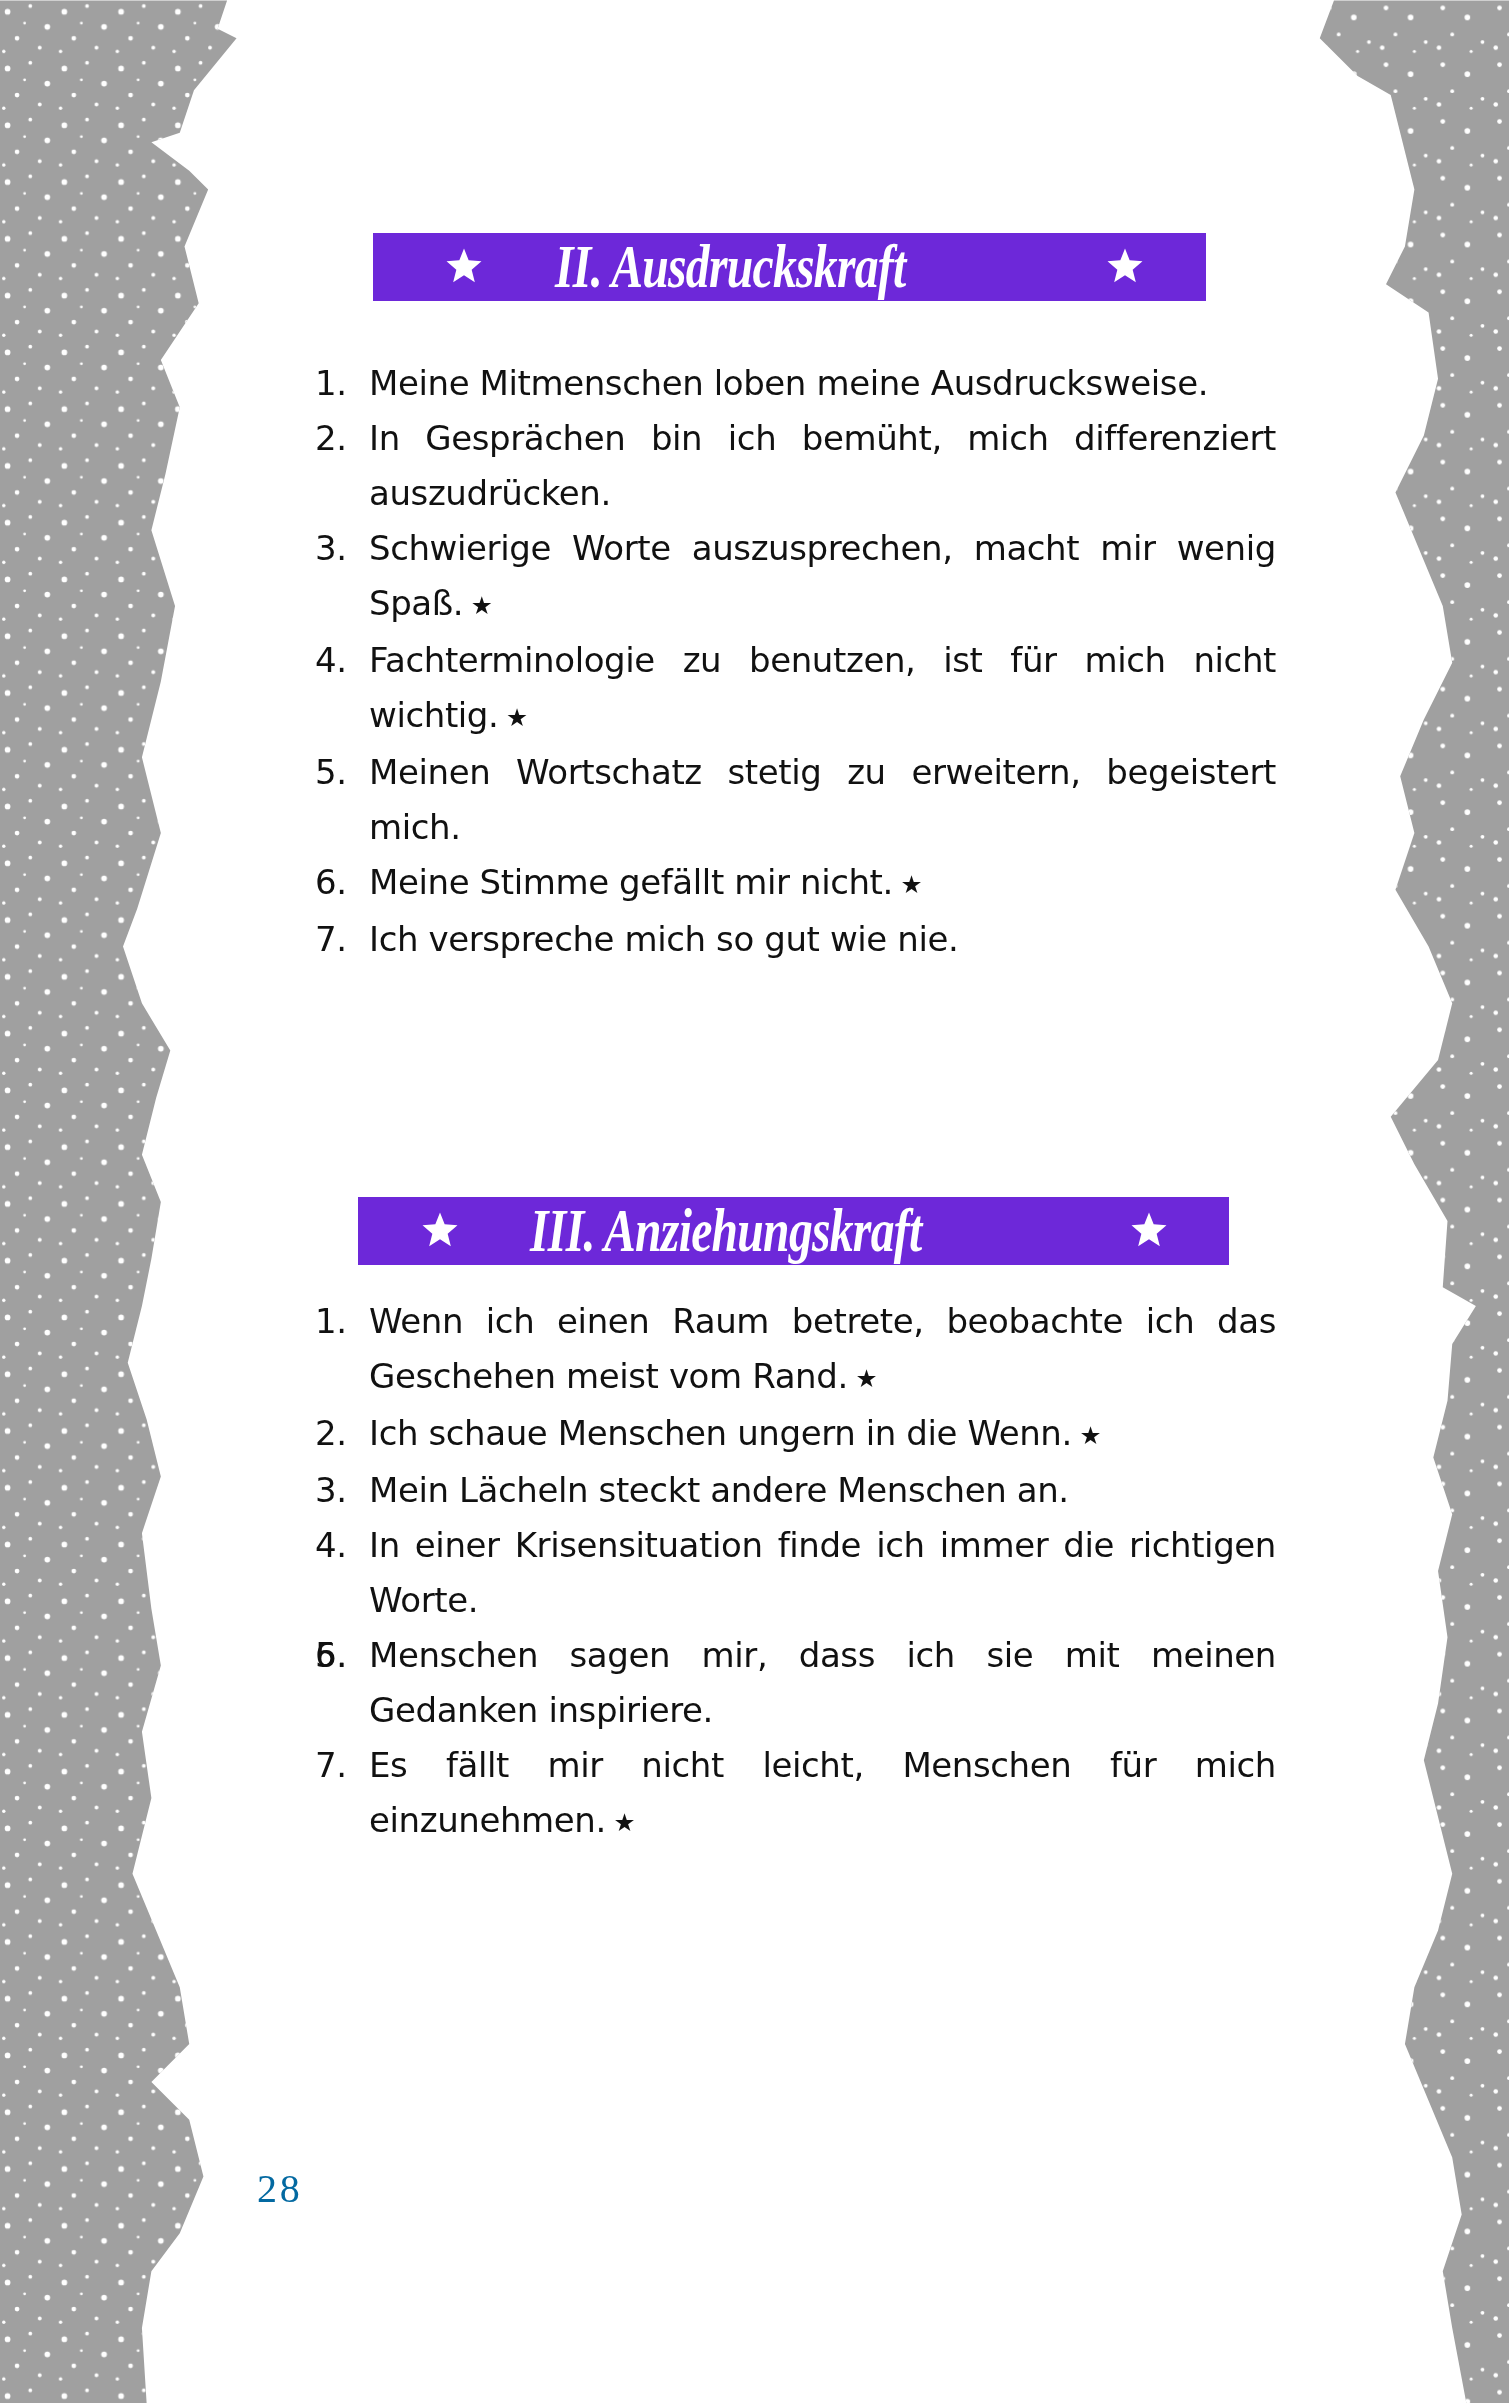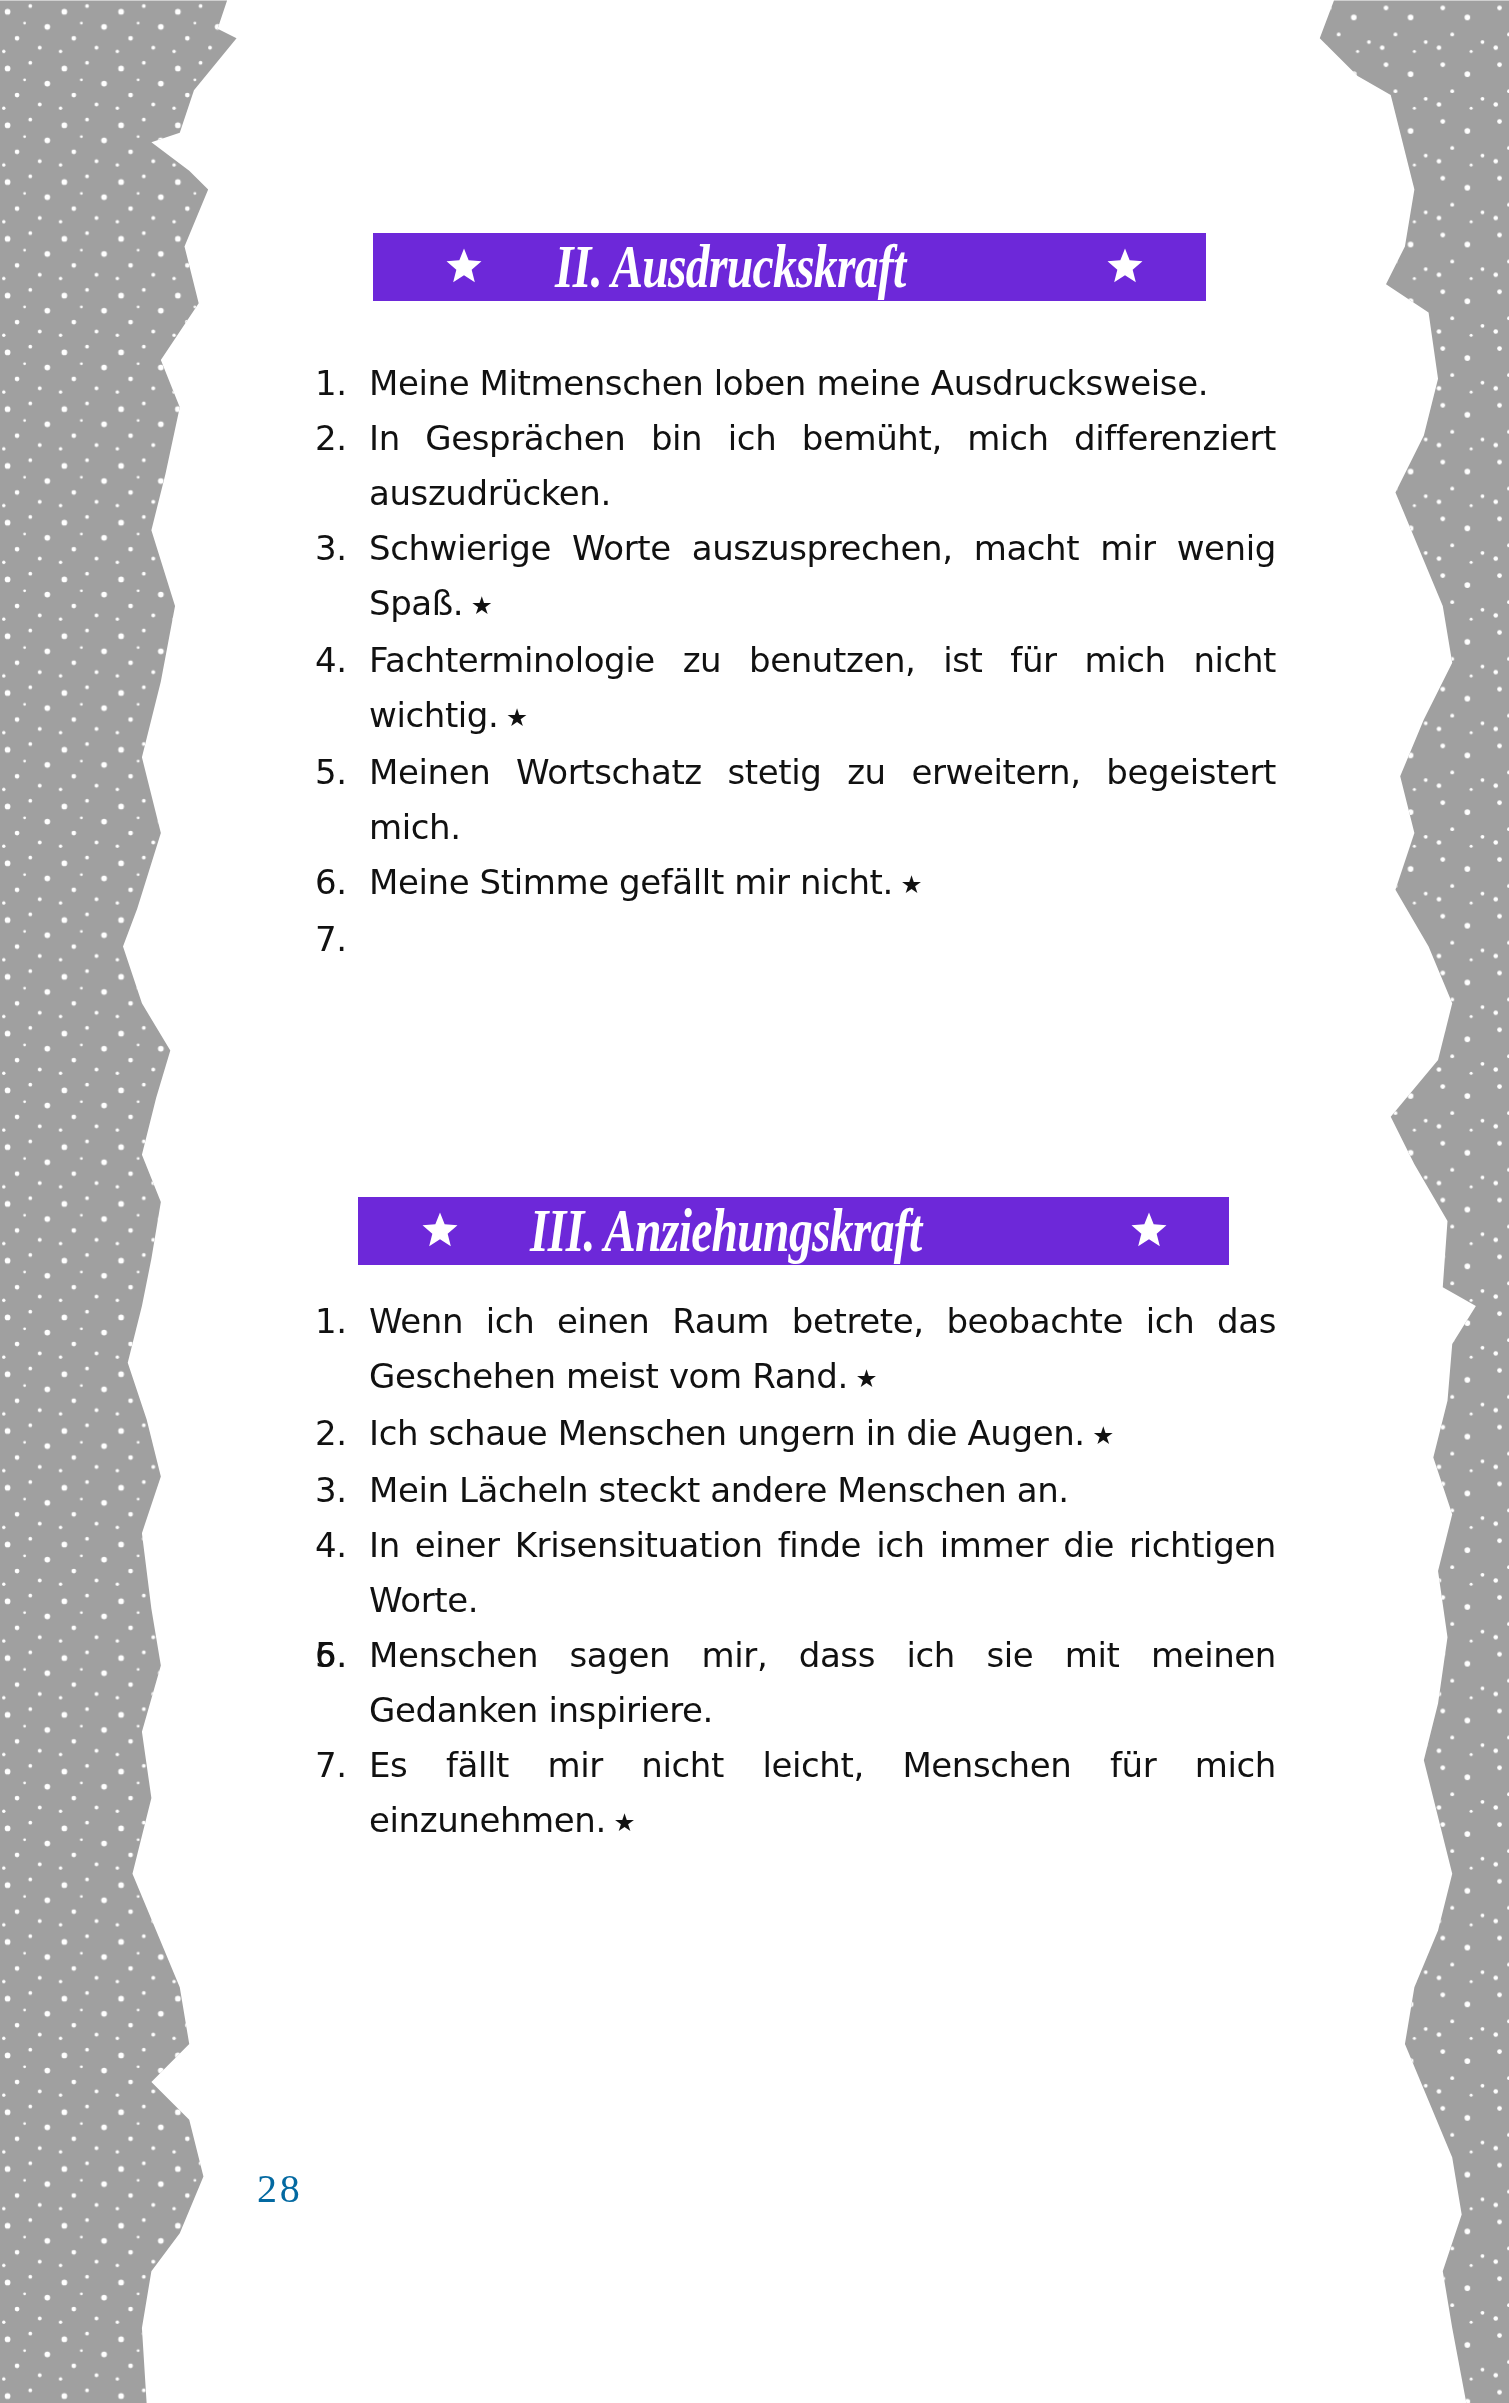--- a/index.html
+++ b/index.html
@@ -66,36 +66,36 @@
     </svg>
 </div>
 
 <ol class="list" style="top:356px;">
   <li><span class="num">1.</span><span>Meine Mitmenschen loben meine Ausdrucksweise.</span></li>
   <li><span class="num">2.</span><span>In Gesprächen bin ich bemüht, mich differenziert auszudrücken.</span></li>
   <li><span class="num">3.</span><span>Schwierige Worte auszusprechen, macht mir wenig Spaß.</span><span class="mark">★</span></li>
   <li><span class="num">4.</span><span>Fachterminologie zu benutzen, ist für mich nicht wichtig.</span><span class="mark">★</span></li>
   <li><span class="num">5.</span><span>Meinen Wortschatz stetig zu erweitern, begeistert mich.</span></li>
   <li><span class="num">6.</span><span>Meine Stimme gefällt mir nicht.</span><span class="mark">★</span></li>
-  <li><span class="num">7.</span></li>
+  <li><span class="num">7.</span><span>Ich verspreche mich so gut wie nie.</span></li>
 </ol>
 
 <div class="banner" style="left:358px;top:1197px;width:871px;">
   <svg class="star" style="left:62px;" viewBox="0 0 24 24">
       <polygon points="12,1.5 14.8,8.6 22.5,9.2 16.6,14.2 18.5,21.8 12,17.6 5.5,21.8 7.4,14.2 1.5,9.2 9.2,8.6" fill="#fff"></polygon>
     </svg>
   <div class="title" style="left:172px;">III. Anziehungskraft</div>
   <svg class="star" style="left:771px;" viewBox="0 0 24 24">
       <polygon points="12,1.5 14.8,8.6 22.5,9.2 16.6,14.2 18.5,21.8 12,17.6 5.5,21.8 7.4,14.2 1.5,9.2 9.2,8.6" fill="#fff"></polygon>
     </svg>
 </div>
 
 <ol class="list" style="top:1294px;">
   <li><span class="num">1.</span><span>Wenn ich einen Raum betrete, beobachte ich das Geschehen meist vom Rand.</span><span class="mark">★</span></li>
-  <li><span class="num">2.</span><span>Ich schaue Menschen ungern in die Augen.</span><span class="mark">★</span></li>
+  <li><span class="num">2.</span><span>Ich schaue Menschen ungern in die Wenn.</span><span class="mark">★</span></li>
   <li><span class="num">3.</span><span>Mein Lächeln steckt andere Menschen an.</span></li>
   <li><span class="num">4.</span><span>In einer Krisensituation finde ich immer die richtigen Worte.</span></li>
   <li><span class="num">5.</span></li>
   <li><span class="num">6.</span><span>Menschen sagen mir, dass ich sie mit meinen Gedanken inspiriere.</span></li>
   <li><span class="num">7.</span><span>Es fällt mir nicht leicht, Menschen für mich einzunehmen.</span><span class="mark">★</span></li>
 </ol>
 
 <div class="pagenum">28</div>
 
 

